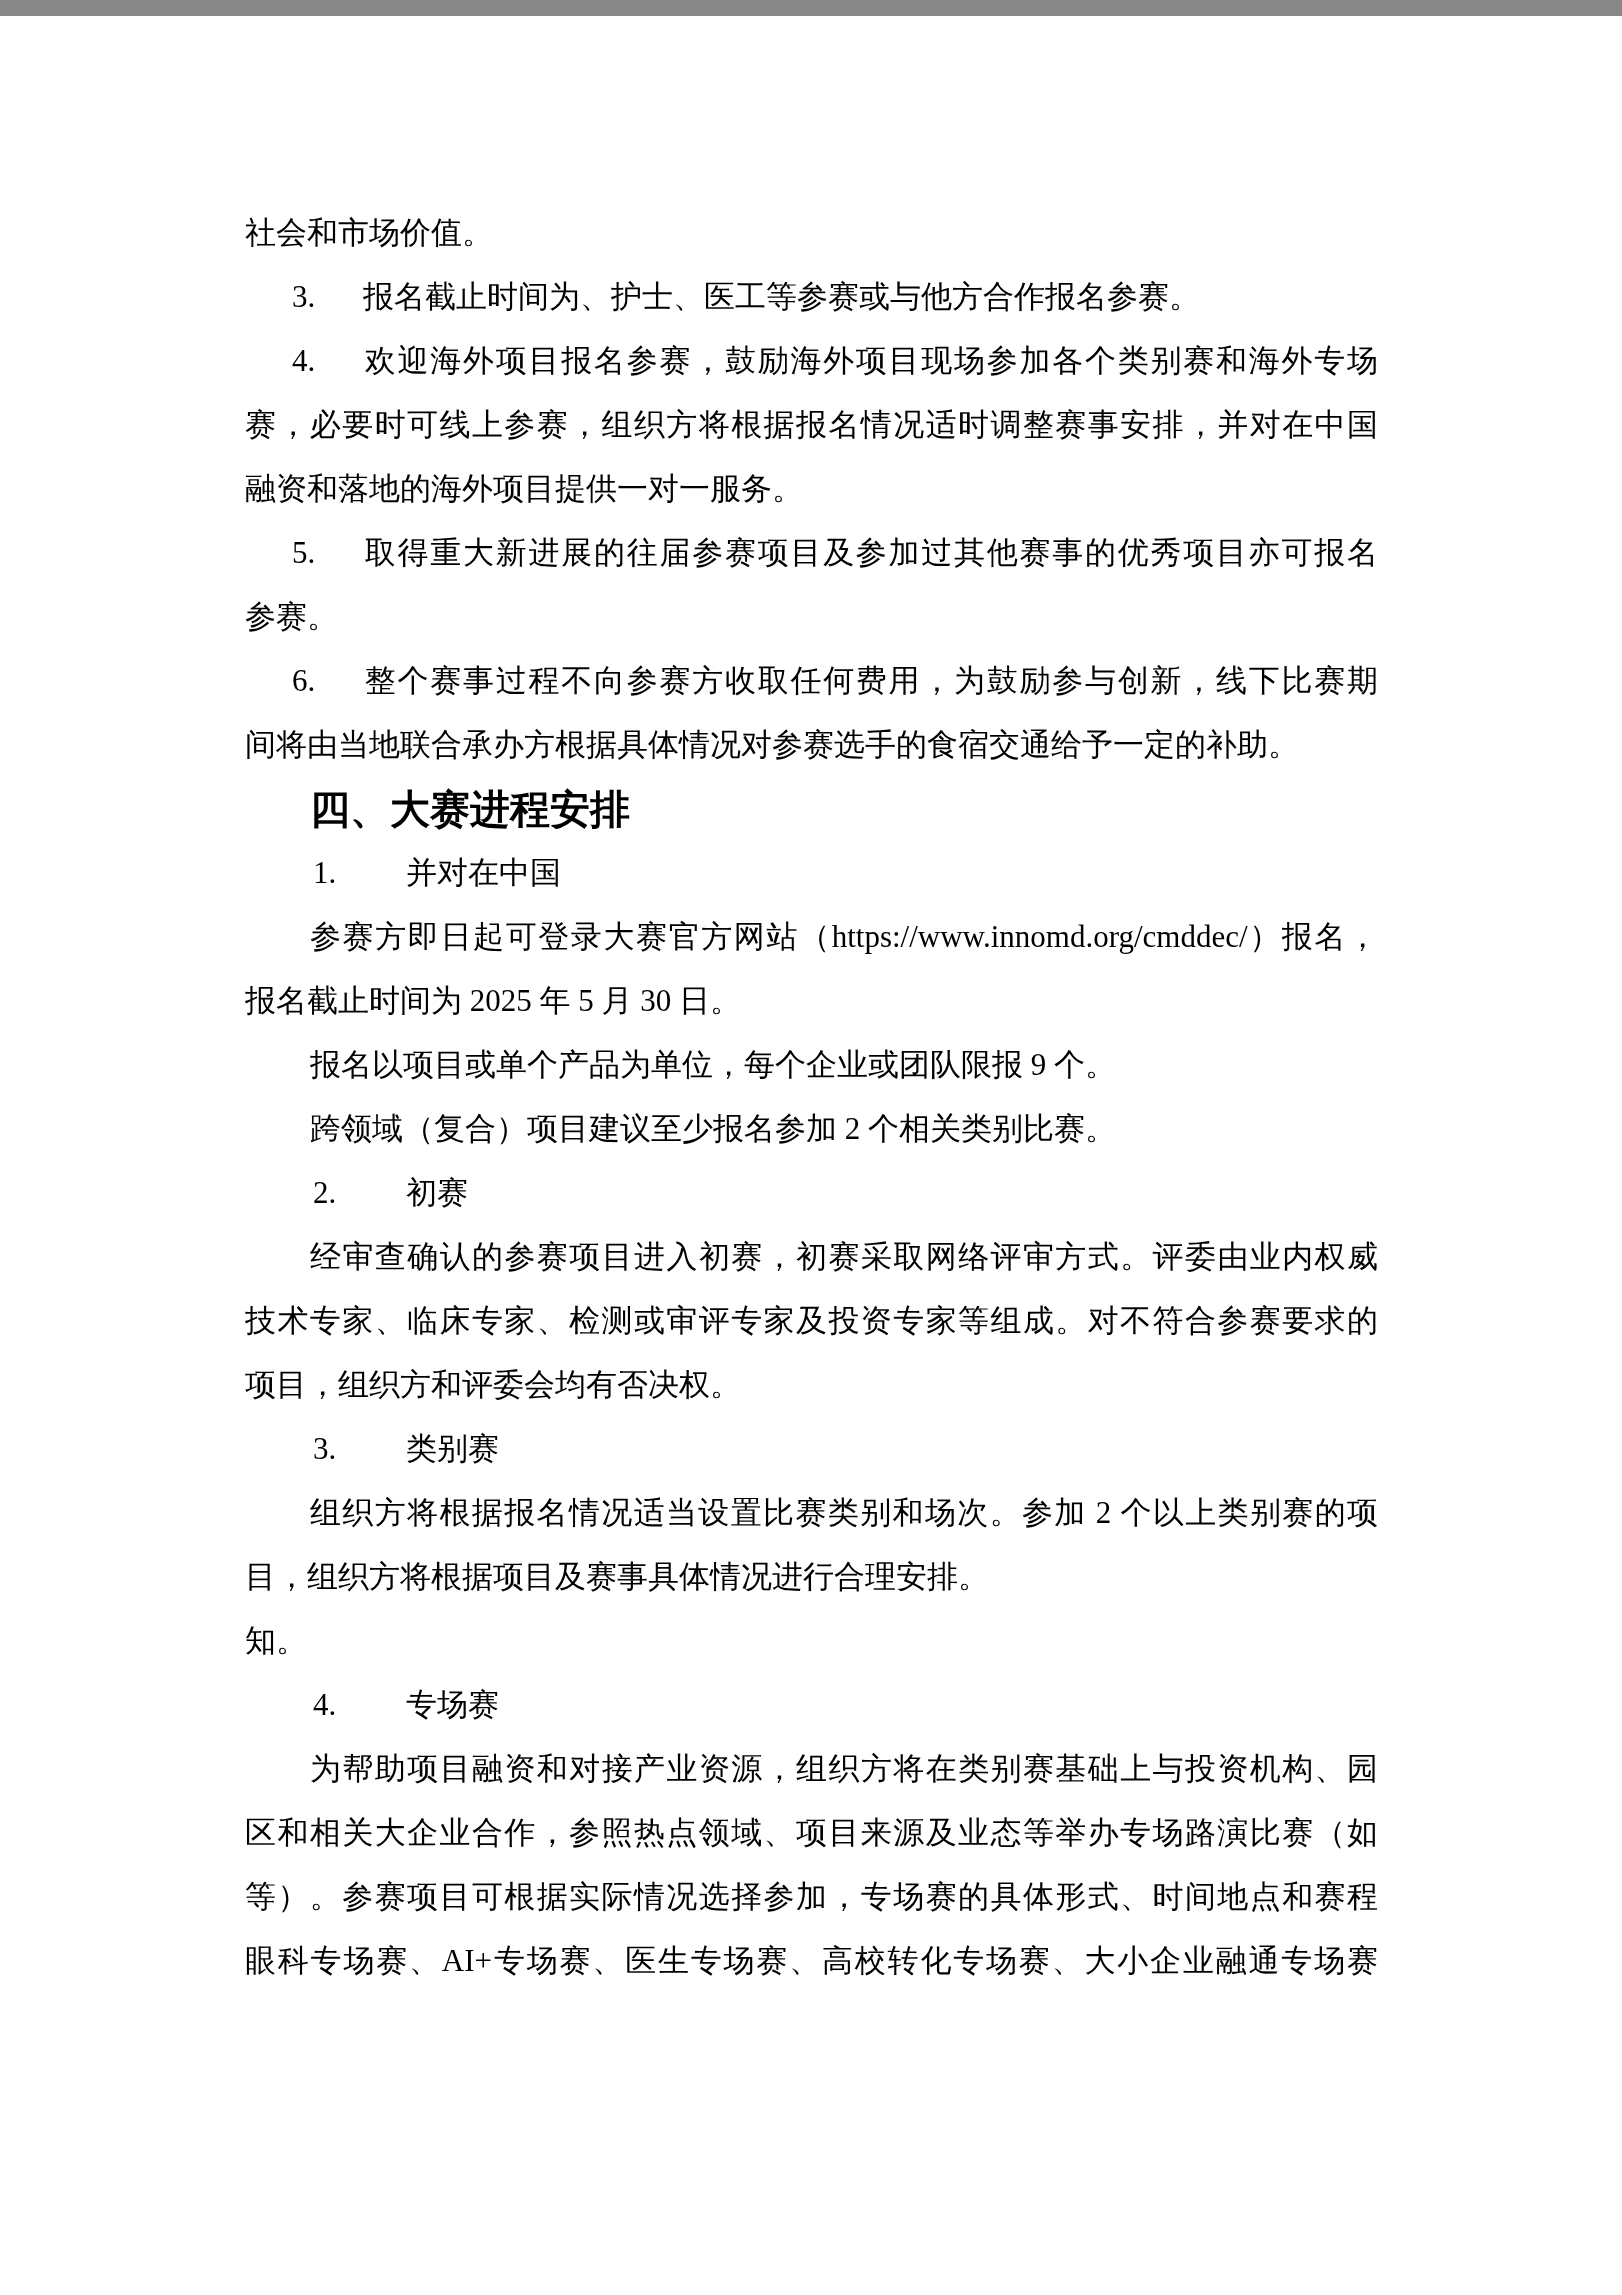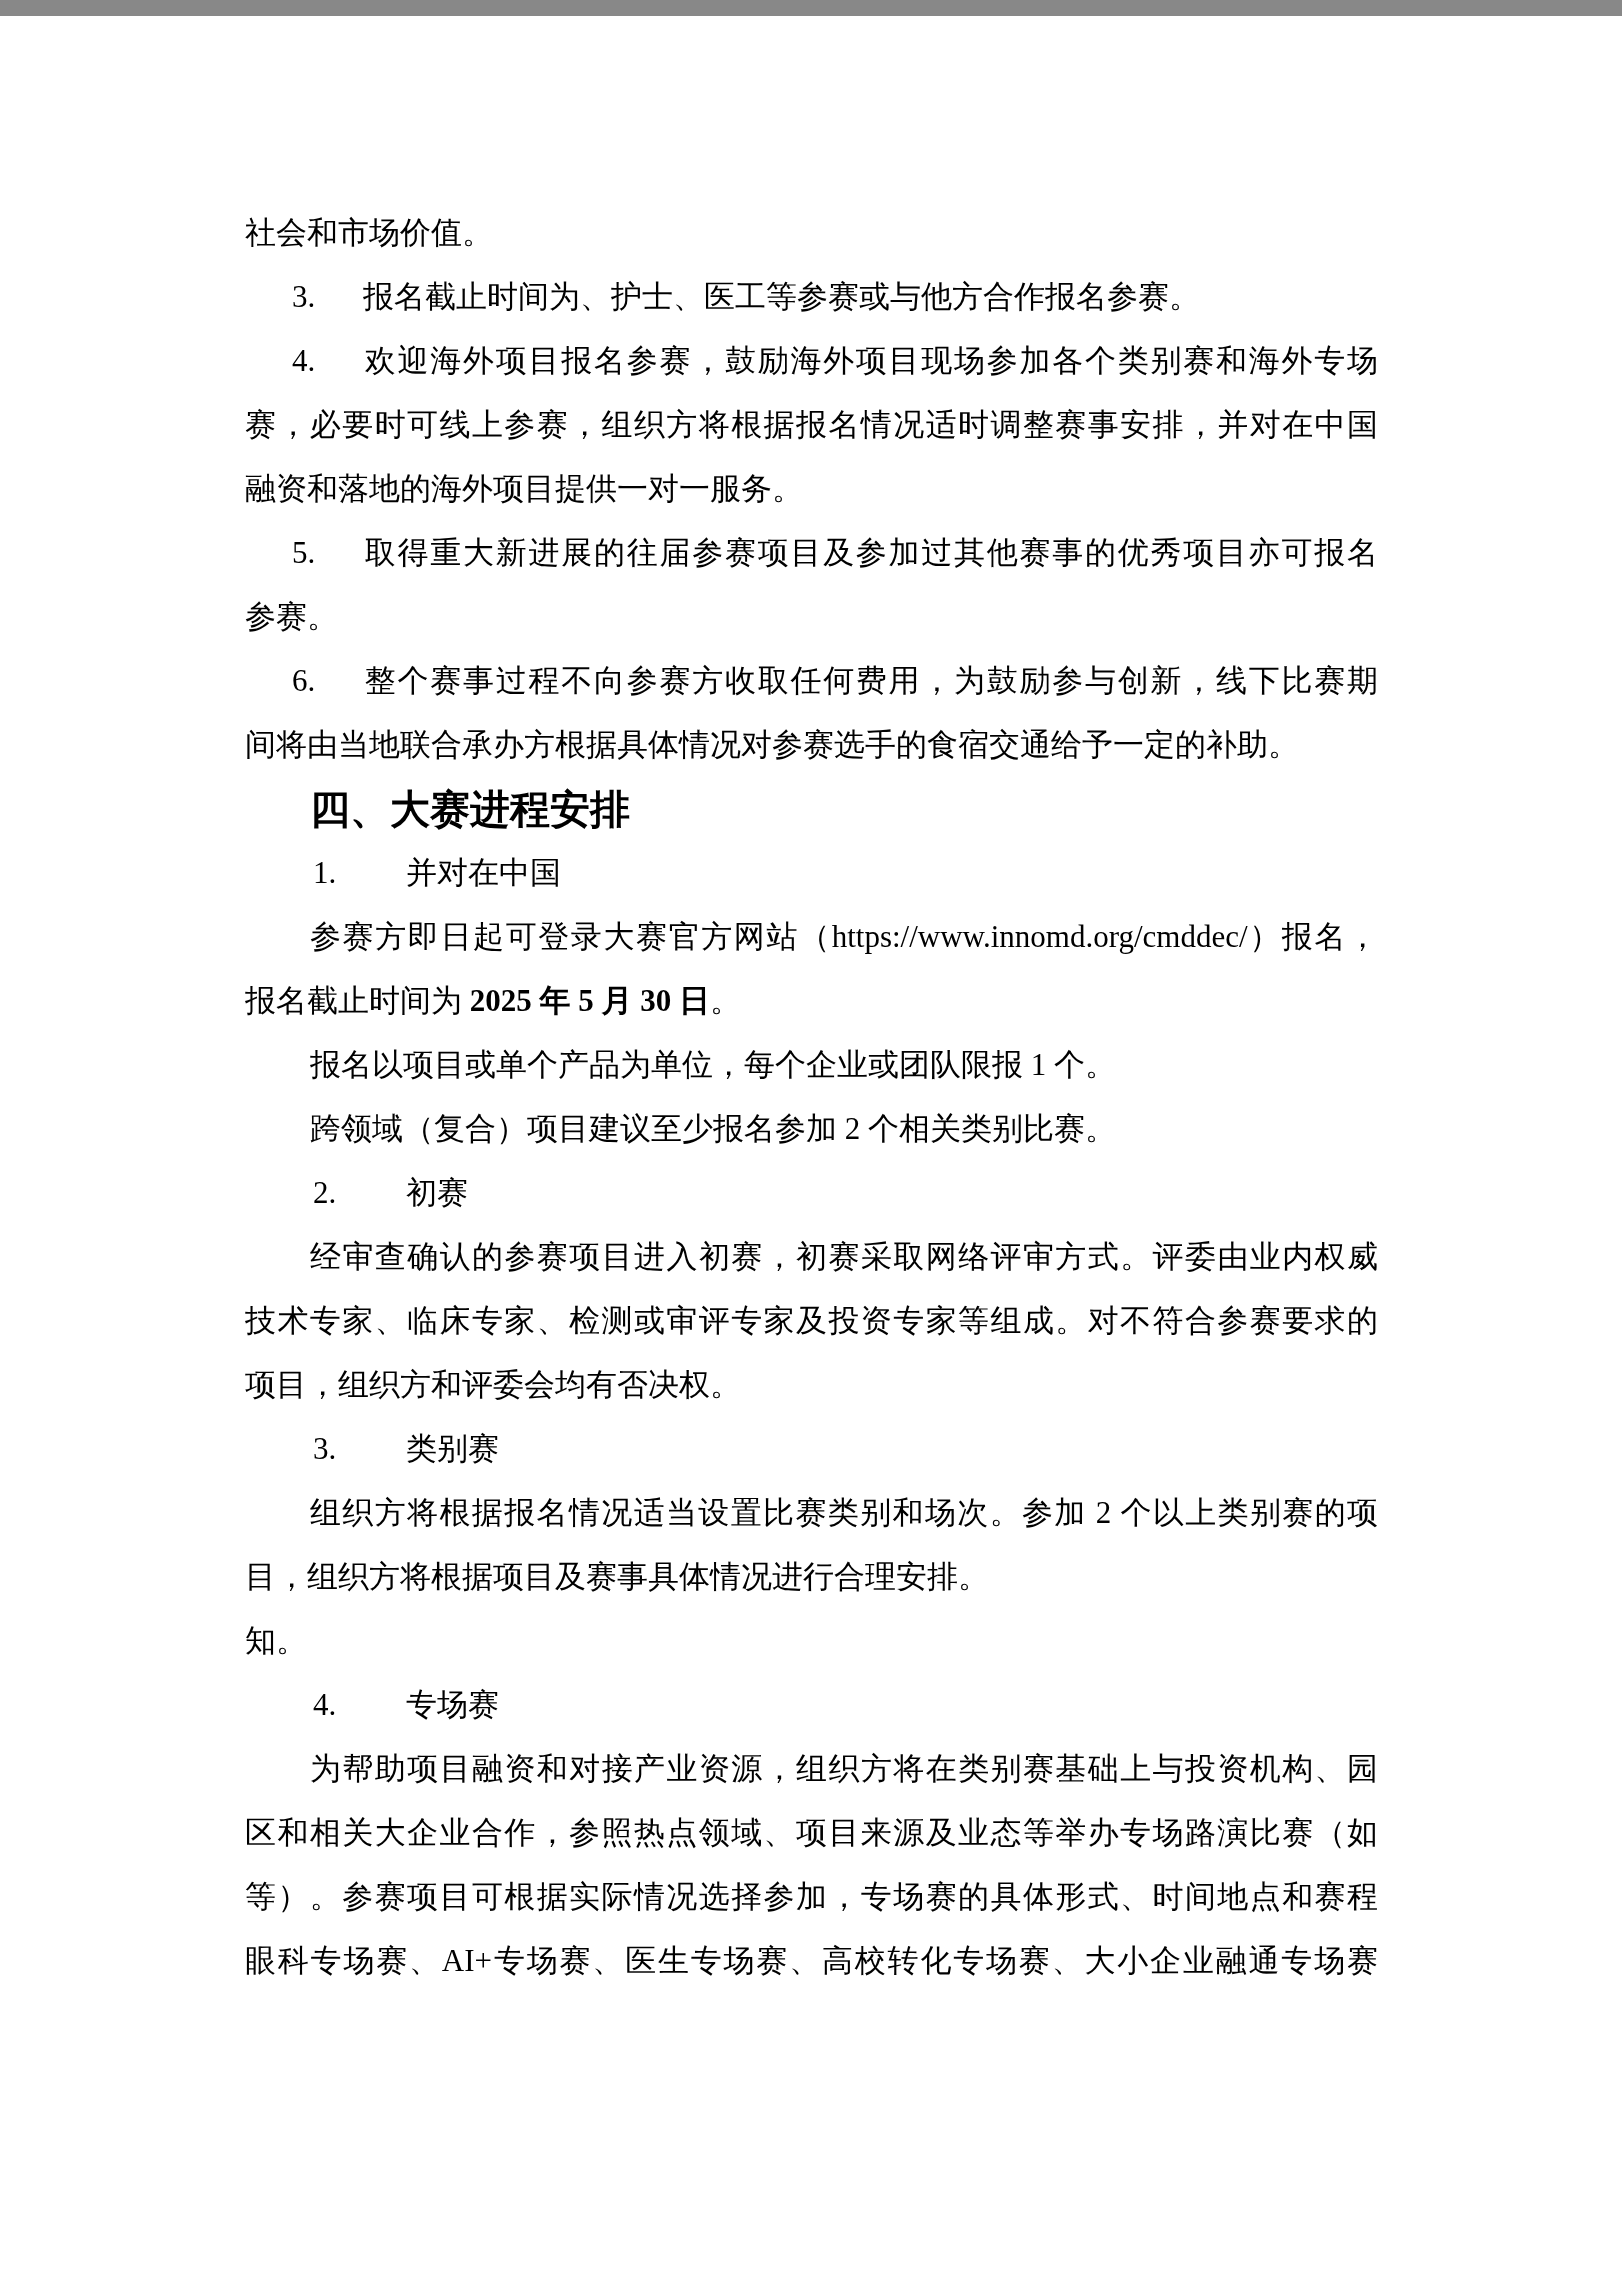--- a/index.html
+++ b/index.html
@@ -38,21 +38,21 @@
   
   .numb{padding-left:68px;}
   .numb .num{display:inline-block;width:93px;}
   
   .heading{
     padding-left:65px;
     font-weight:bold;
     font-family:"Liberation Sans","DejaVu Sans",sans-serif;
     font-size:40px;
   }
-  .b{font-weight:bold;}
+  .b{font-weight:normal;}
   .footer{
     position:absolute;
     left:245px;top:2055px;
     width:1133px;
     text-align:center;
     font-size:25px;
     line-height:31px;
   }
 </style>
 </head>
@@ -67,21 +67,21 @@
       <div class="line cont just"><span>赛，必要时可线上参赛，组织方将根据报名情况适时调整赛事安排，并对在中国</span></div>
       <div class="line cont"><span>融资和落地的海外项目提供一对一服务。</span></div>
       <div class="line numa just"><span class="num">5.</span><span>取得重大新进展的往届参赛项目及参加过其他赛事的优秀项目亦可报名</span></div>
       <div class="line cont"><span>参赛。</span></div>
       <div class="line numa just"><span class="num">6.</span><span>整个赛事过程不向参赛方收取任何费用，为鼓励参与创新，线下比赛期</span></div>
       <div class="line cont"><span>间将由当地联合承办方根据具体情况对参赛选手的食宿交通给予一定的补助。</span></div>
       <div class="line heading"><span>四、大赛进程安排</span></div>
       <div class="line numb"><span class="num">1.</span><span>并对在中国</span></div>
       <div class="line first just"><span>参赛方即日起可登录大赛官方网站（https://www.innomd.org/cmddec/）报名，</span></div>
       <div class="line cont"><span>报名截止时间为 </span><span class="b">2025 年 5 月 30 日</span><span>。</span></div>
-      <div class="line first"><span>报名以项目或单个产品为单位，每个企业或团队限报 1 个。</span></div>
+      <div class="line first"><span>报名以项目或单个产品为单位，每个企业或团队限报 9 个。</span></div>
       <div class="line first"><span>跨领域（复合）项目建议至少报名参加 2 个相关类别比赛。</span></div>
       <div class="line numb"><span class="num">2.</span><span>初赛</span></div>
       <div class="line first just"><span>经审查确认的参赛项目进入初赛，初赛采取网络评审方式。评委由业内权威</span></div>
       <div class="line cont just"><span>技术专家、临床专家、检测或审评专家及投资专家等组成。对不符合参赛要求的</span></div>
       <div class="line cont"><span>项目，组织方和评委会均有否决权。</span></div>
       <div class="line numb"><span class="num">3.</span><span>类别赛</span></div>
       <div class="line first just"><span>组织方将根据报名情况适当设置比赛类别和场次。参加 2 个以上类别赛的项</span></div>
       <div class="line cont"><span>目，组织方将根据项目及赛事具体情况进行合理安排。</span></div>
       <div class="line cont"><span>知。</span></div>
       <div class="line numb"><span class="num">4.</span><span>专场赛</span></div>

